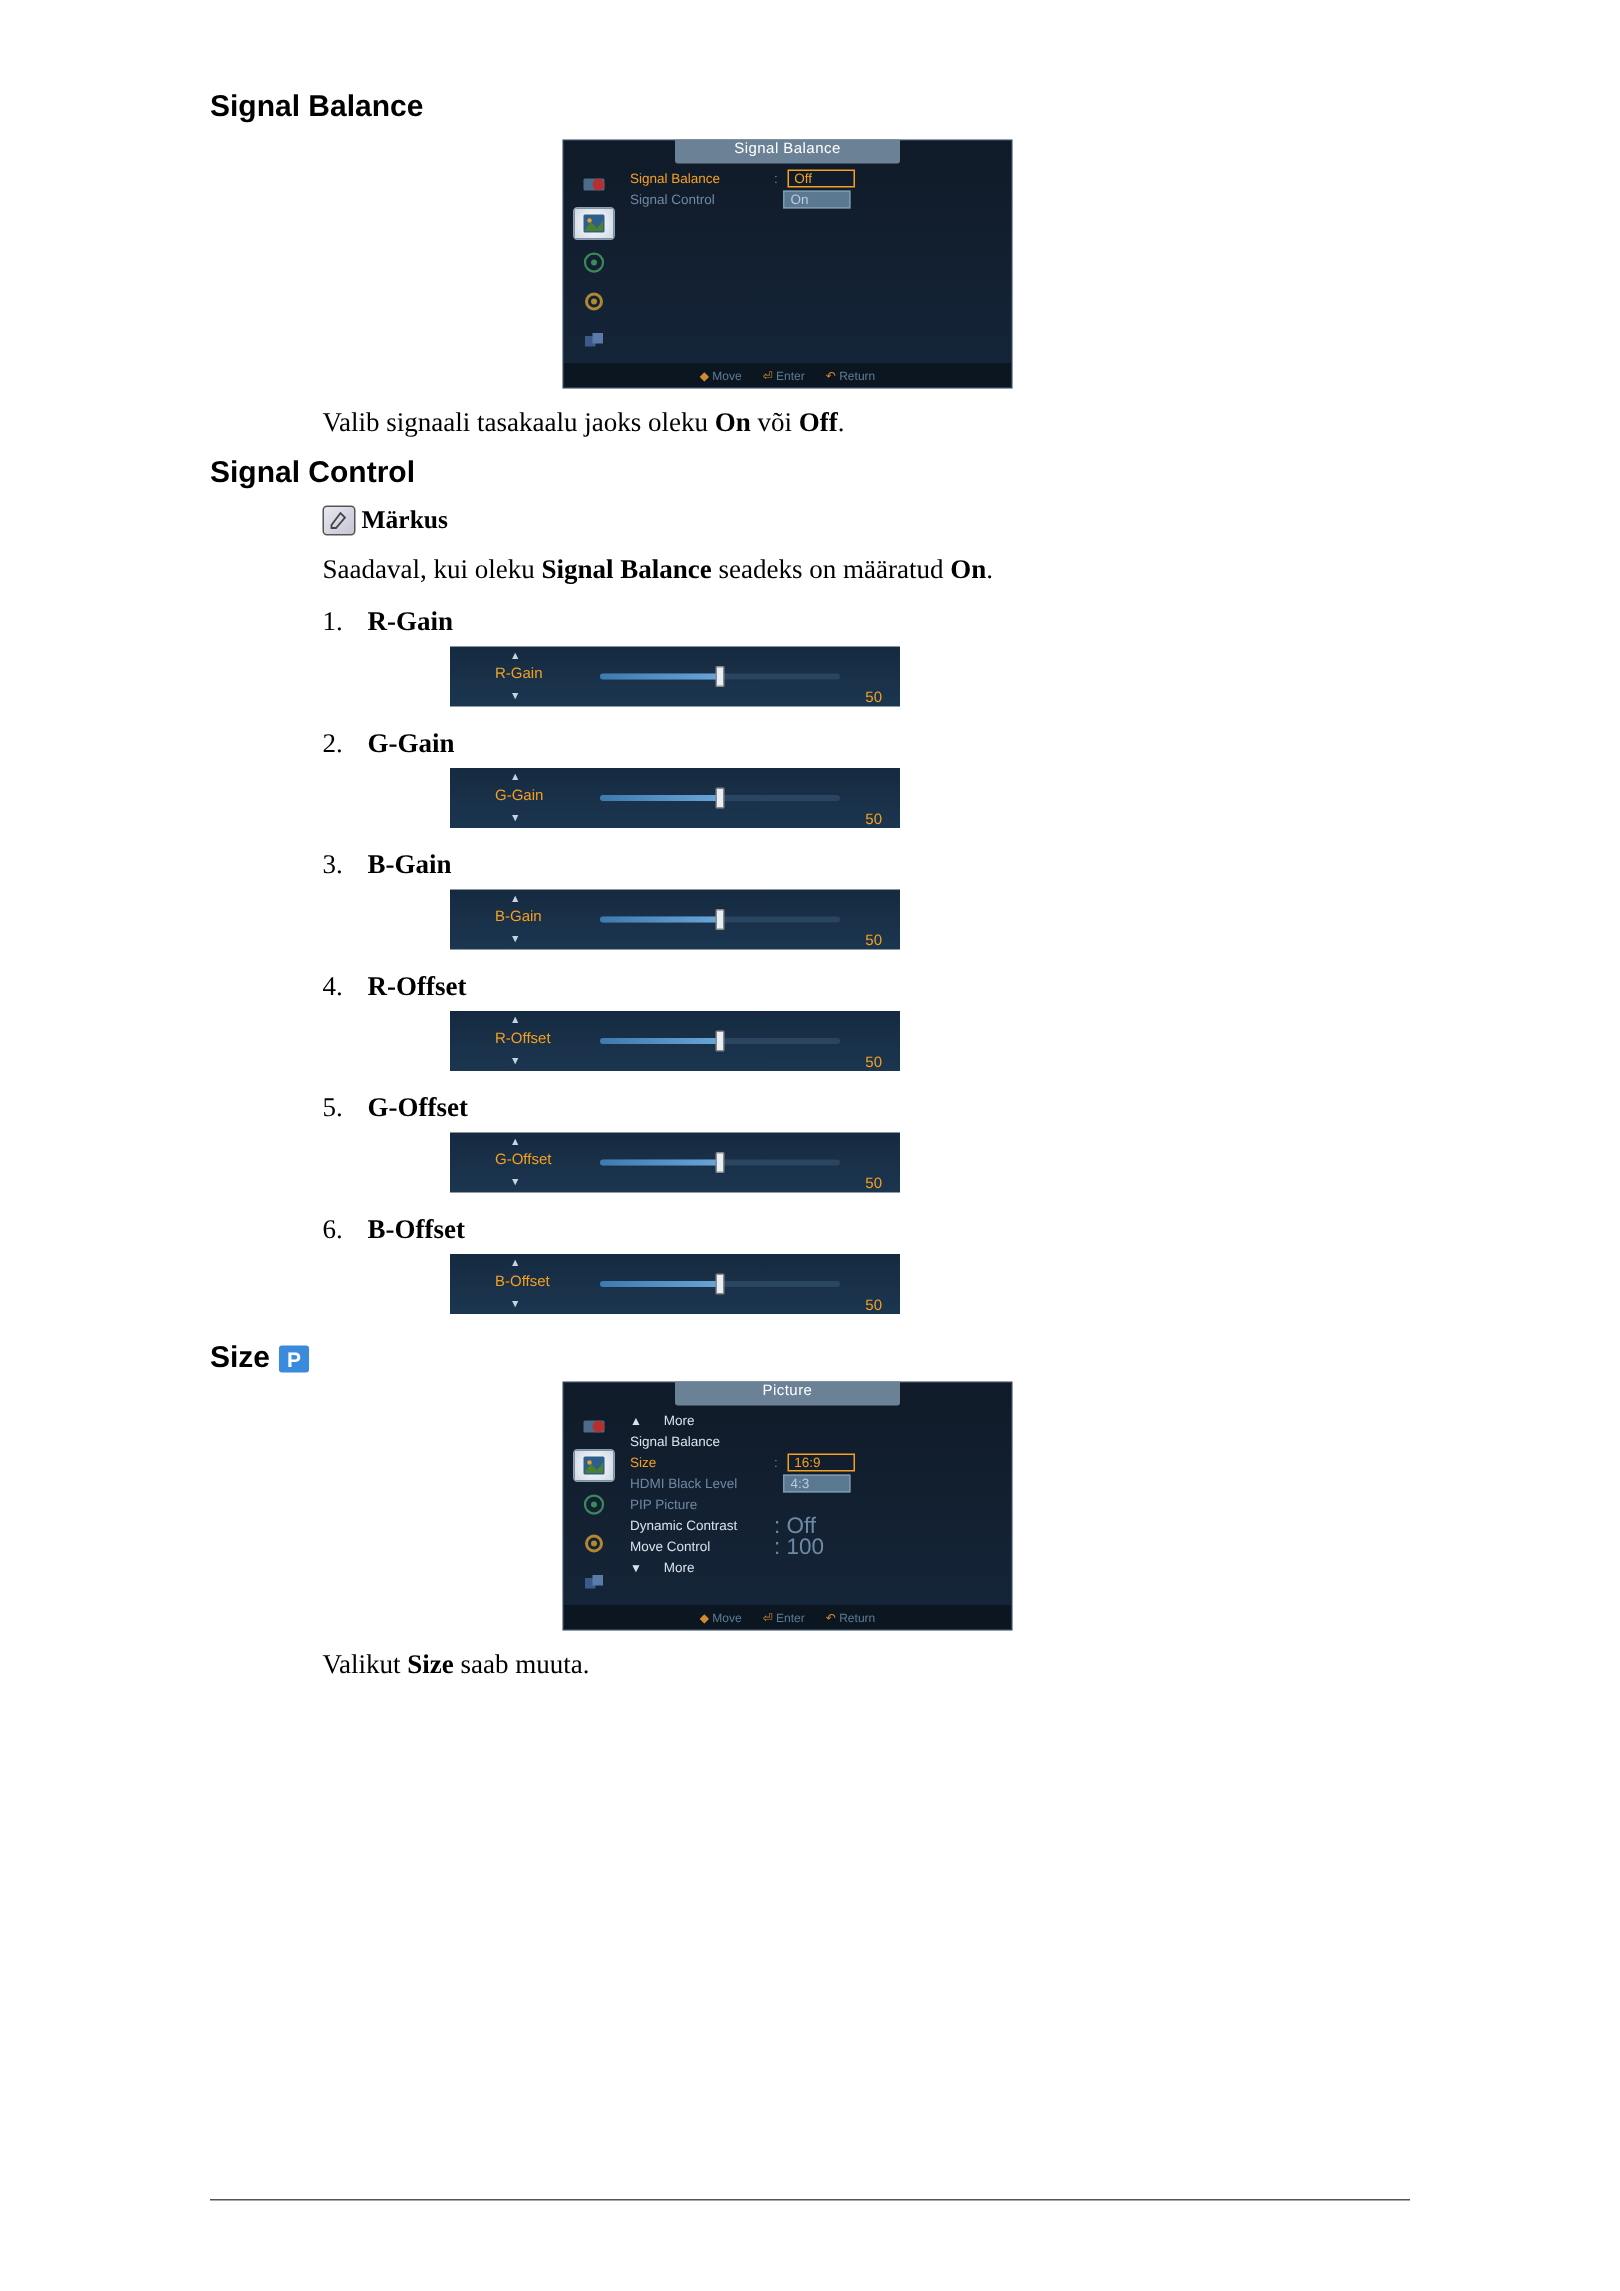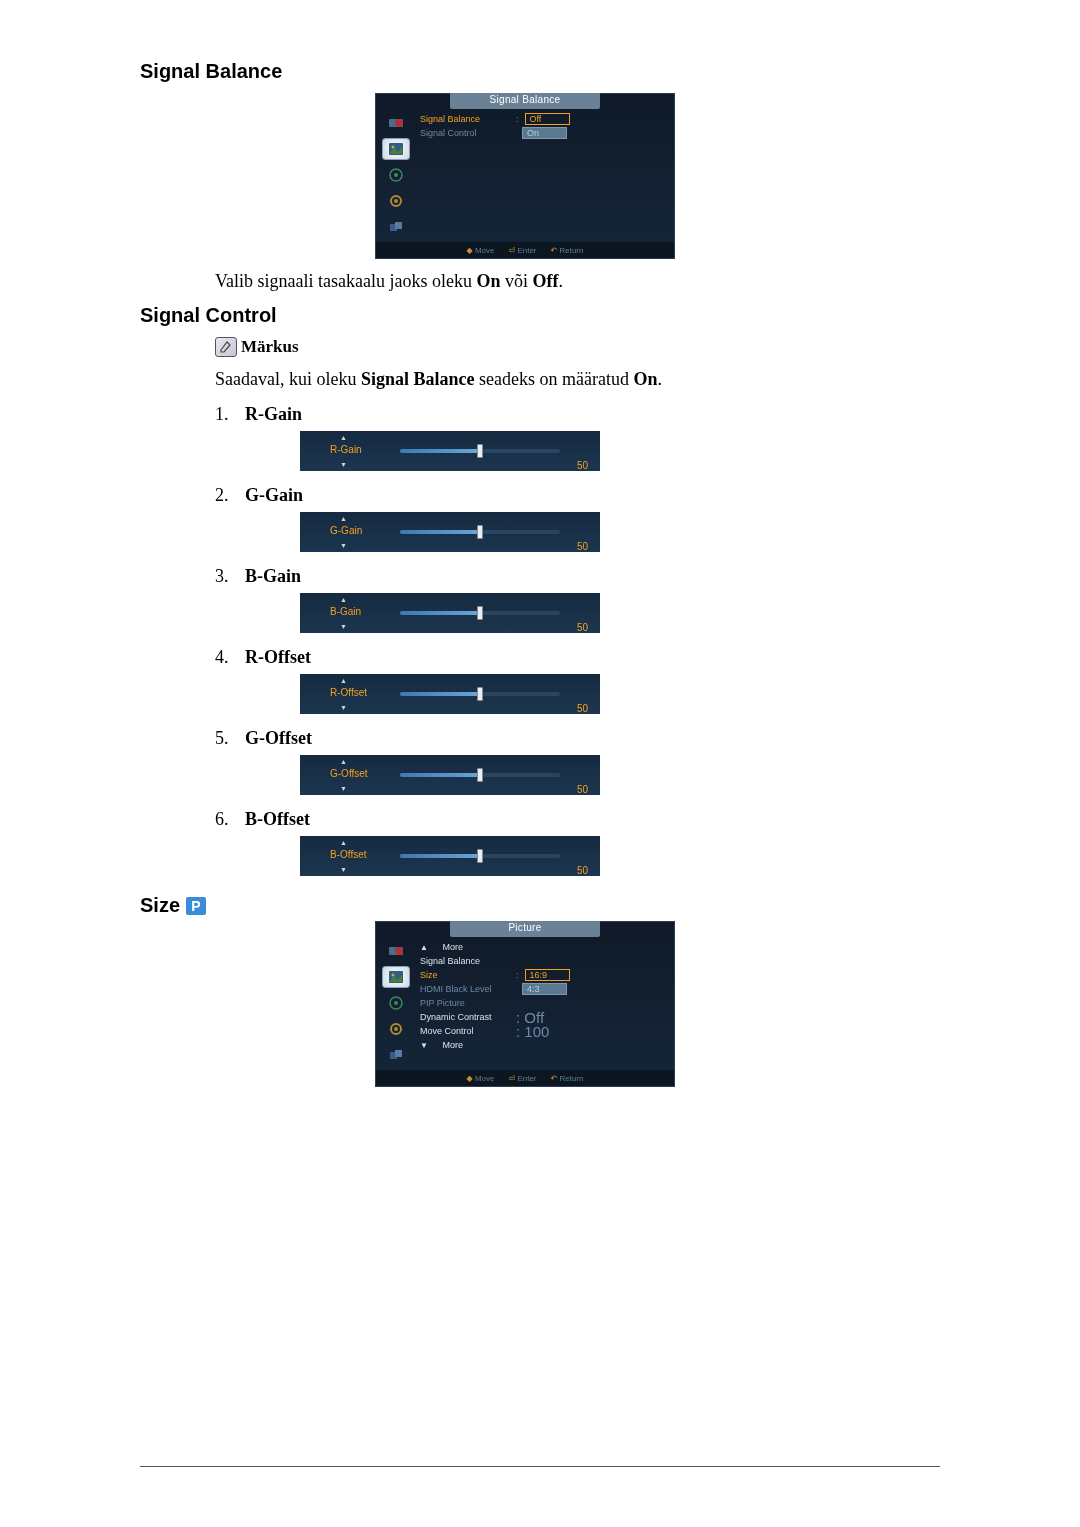--- a/index.html
+++ b/index.html
@@ -507,16 +507,19 @@
           </div>
         </div>
         <div class="osd-footer">
           <span><span class="k">◆</span> <span>Move</span></span>
           <span><span class="k">⏎</span> <span>Enter</span></span>
           <span><span class="k">↶</span> <span>Return</span></span>
         </div>
       </div>
     </div>
 
+    <p class="body-text">
+      <span>Valikut </span><b>Size</b><span> saab muuta.</span>
+    </p>
   </div>
 </div>
 
 <div class="footer-line"></div>
 
 </body></html>

